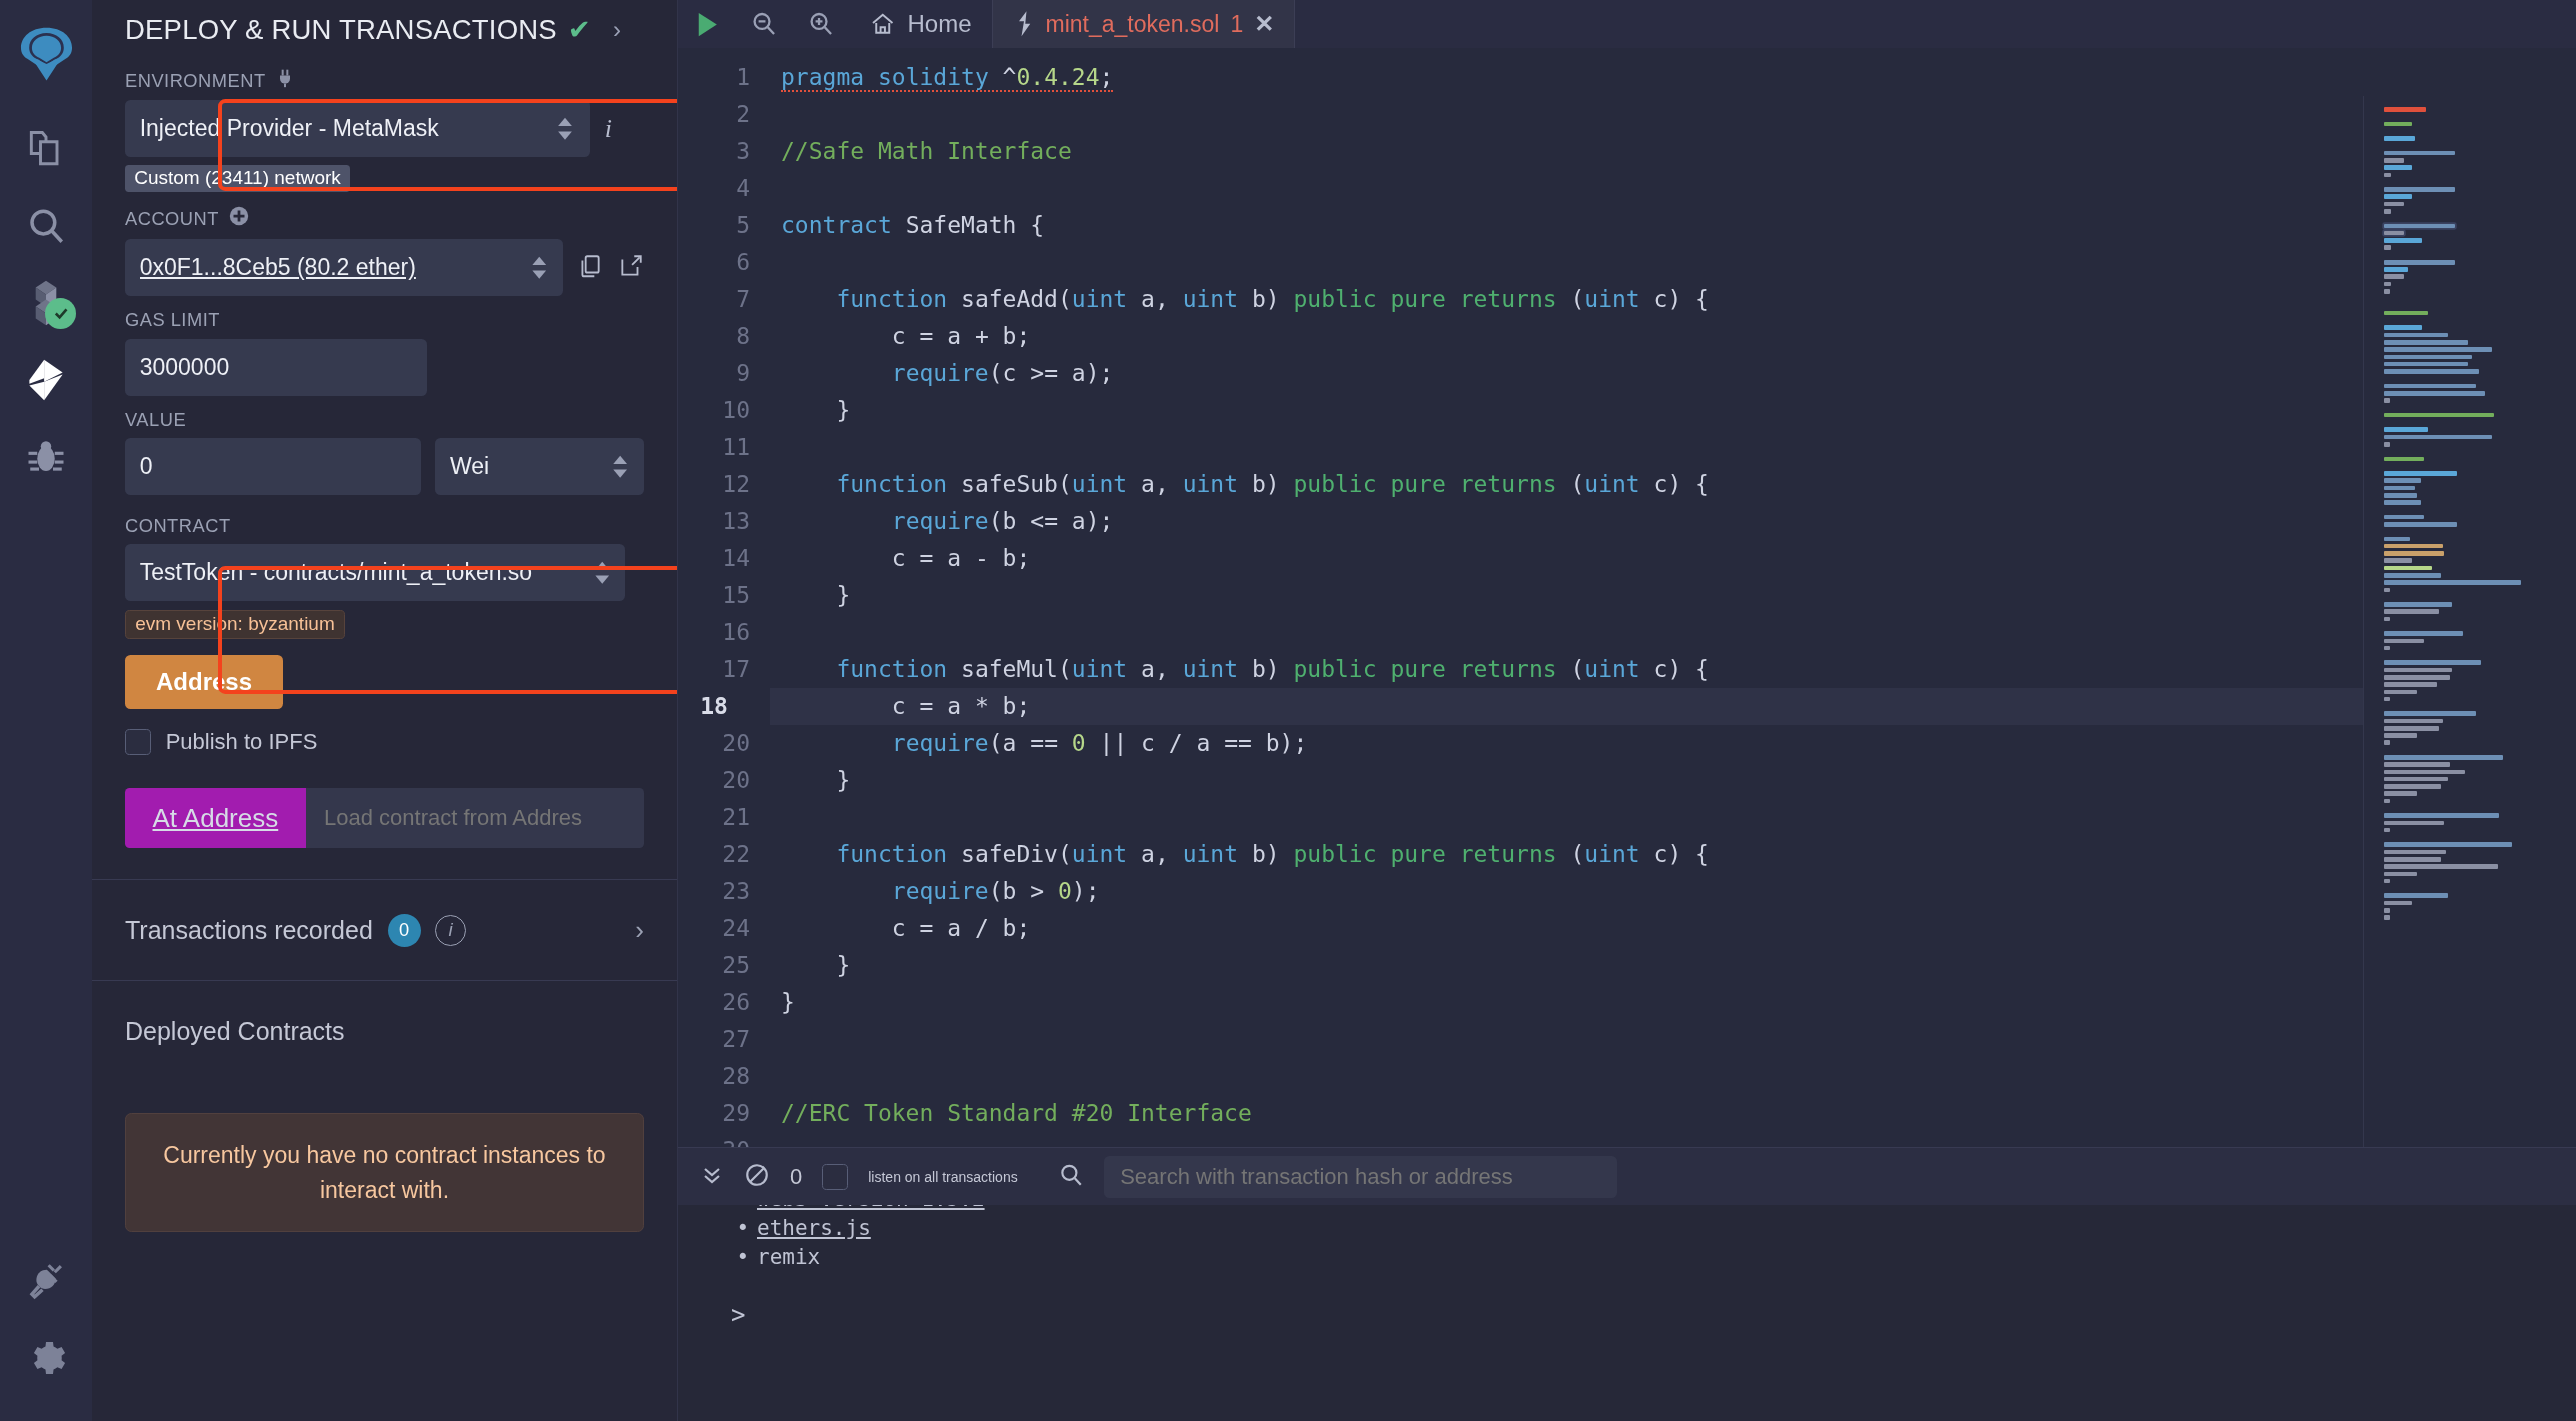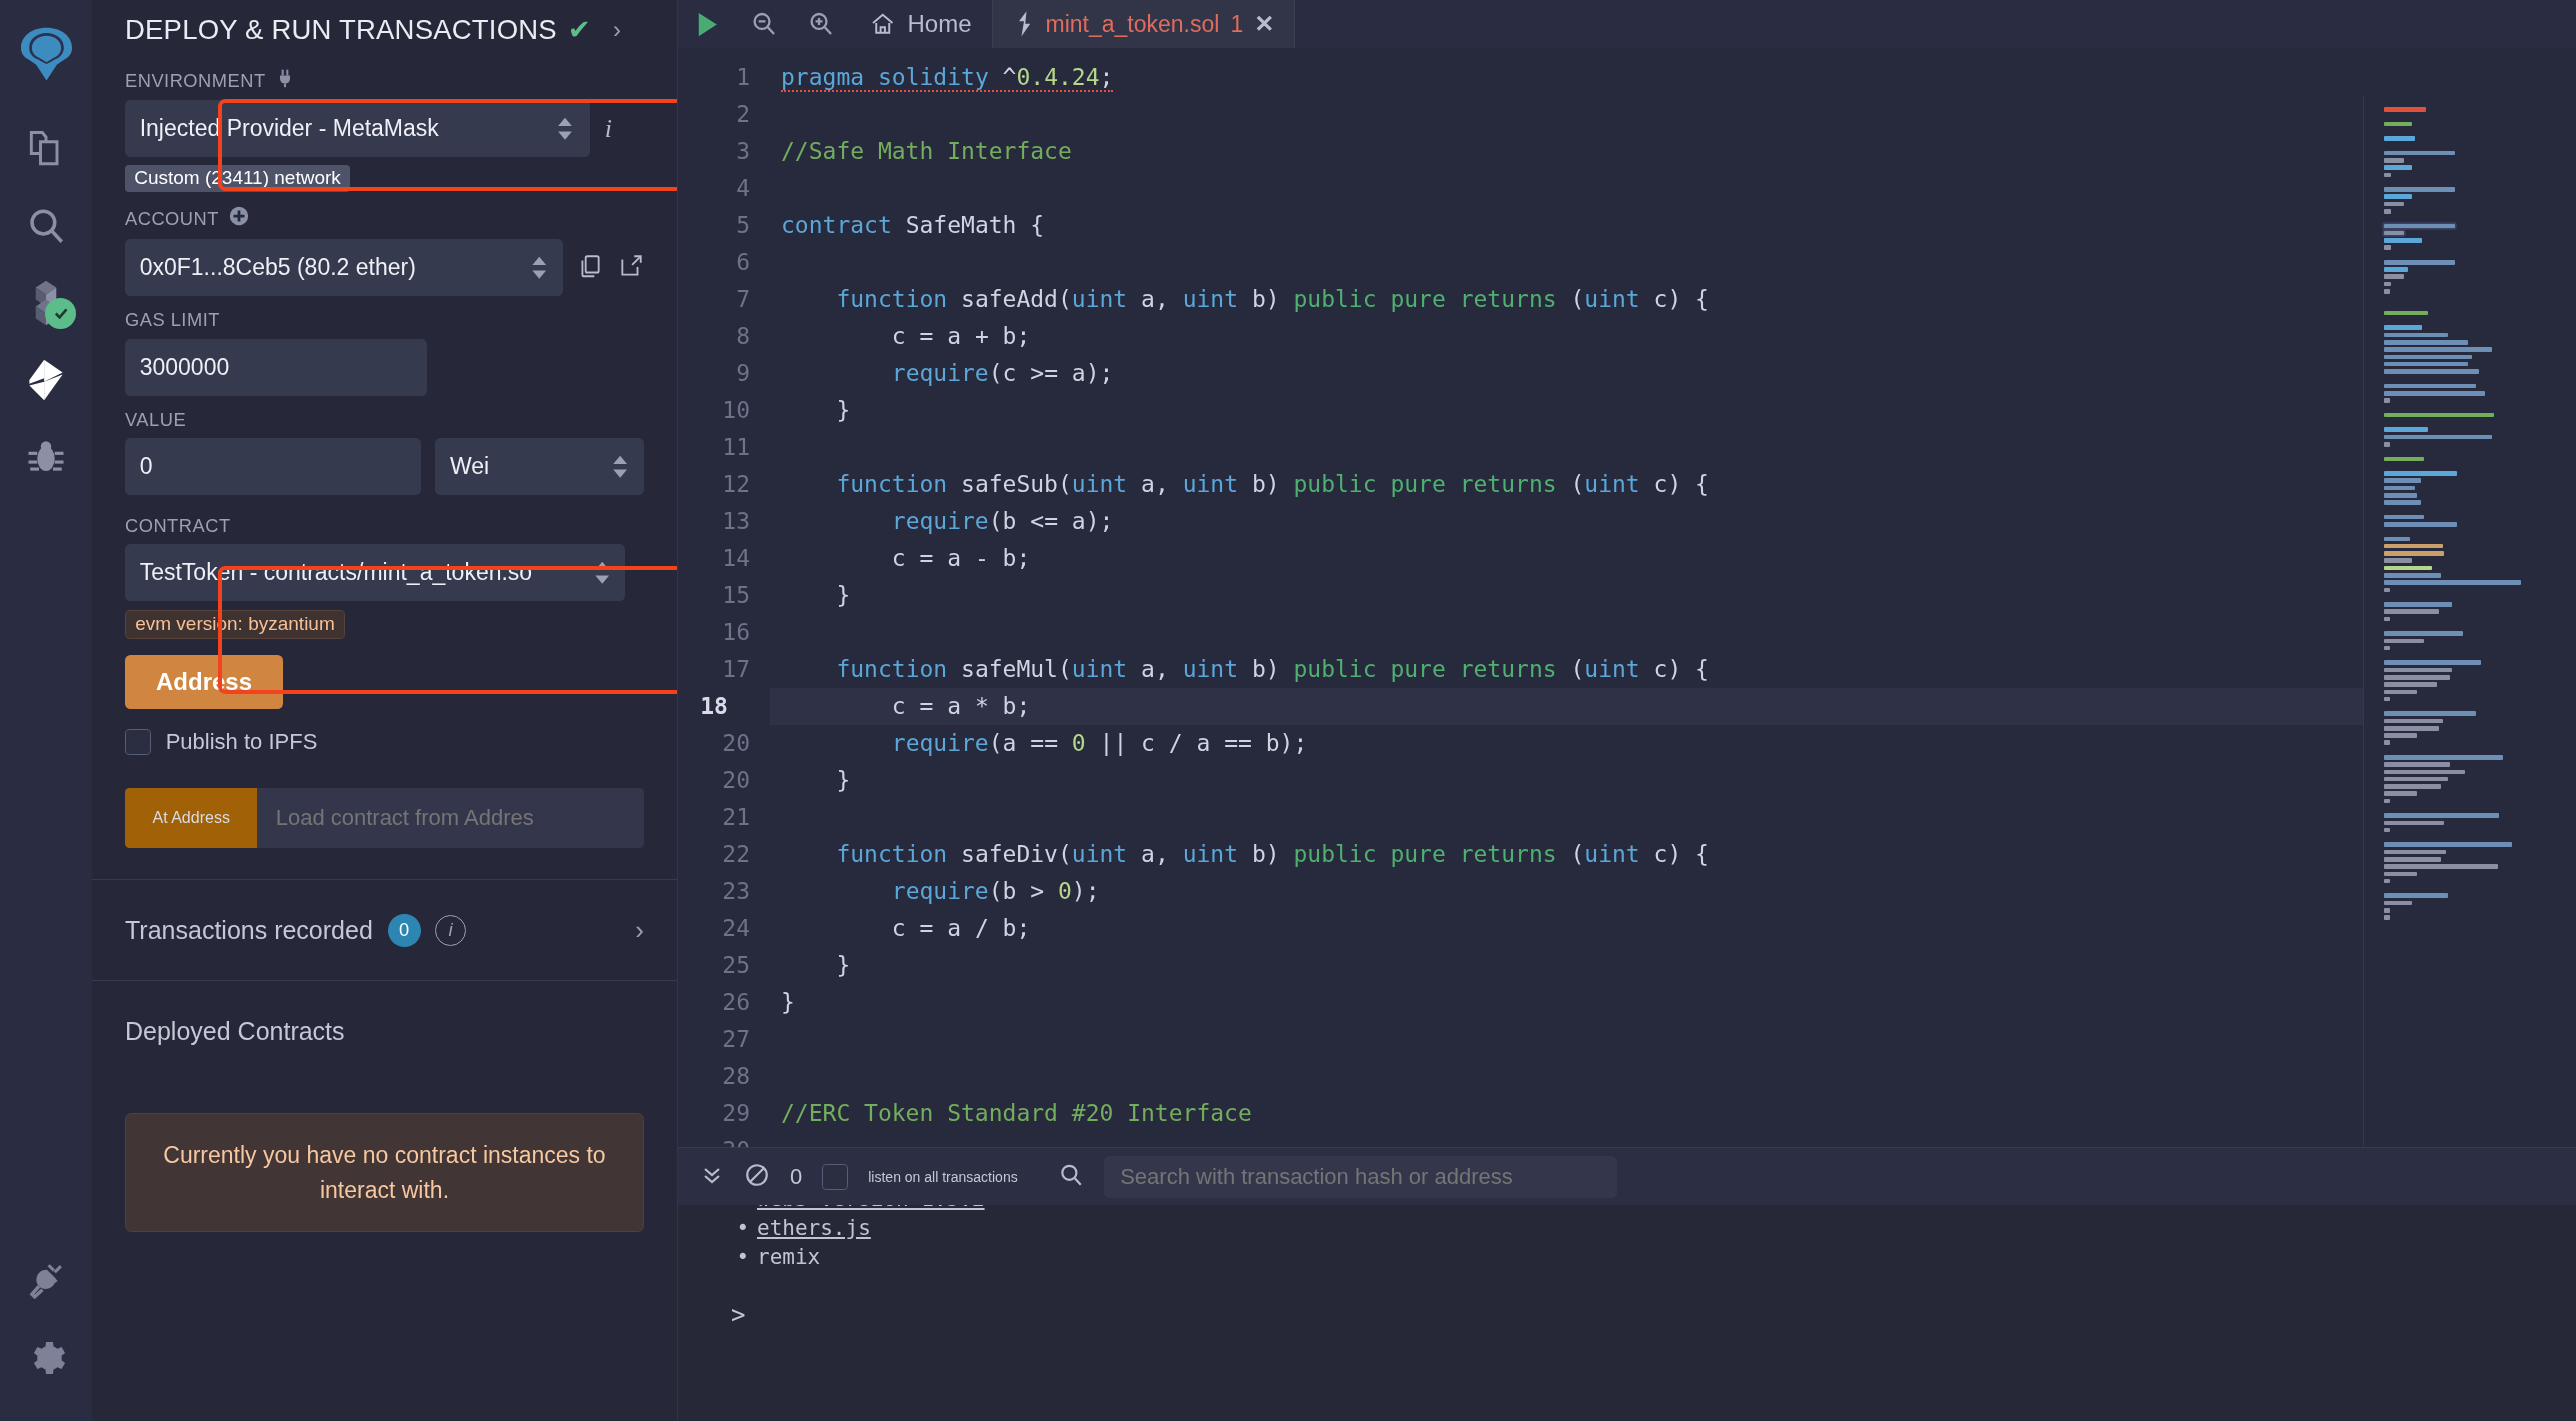--- a/index.html
+++ b/index.html
@@ -93,23 +93,24 @@
   }
   .cbrow{ display:flex; align-items:center; gap:14.7px; margin-top:20px;}
   .cbox{
     width:26px;height:26px;border:1.8px solid #585e77;border-radius:4.6px;
     background:#2b2d40;
   }
   .cbrow .lab{ font-size:22px; color:#c5c8d6; }
 
   .atrow{ display:flex; margin-top:33px; height:60px; }
   .btn-at{
-    background:#a16207; color:#d6dbe6; border:none;
-    font-size:16px; padding:0 27.5px; border-radius:4.6px 0 0 4.6px;
+    background:#a21caf; color:#d6dbe6; border:none;
+    font-size:26px; padding:0 27.5px; border-radius:4.6px 0 0 4.6px;
     font-family:"Liberation Sans", sans-serif;
+    text-decoration:underline;
   }
   .at-input{
     background:#34374c; border:none; color:#9ba1b4; font-size:22px;
     padding:0 18.3px; flex:1 1 auto; border-radius:0 4.6px 4.6px 0;
     font-family:"Liberation Sans", sans-serif;
   }
 
   .hr{ height:0.9px; background:#383a52; margin:31px 0 0; }
   .sect{
     height:101px; display:flex; align-items:center;
@@ -336,21 +337,21 @@
       <div class="flabel">
         <span>ACCOUNT</span>
         <span>
           <svg width="22" height="22" viewBox="0 0 24 24">
               <circle cx="12" cy="12" r="10" fill="#8b90a6"></circle>
               <path d="M12 6v12M6 12h12" stroke="#262738" stroke-width="3"></path>
             </svg>
         </span>
       </div>
       <div class="row">
-        <div class="ctl" style="width:511px;">
+        <div class="ctl" style="width:511px;text-decoration:underline;">
           <span class="txt">0x0F1...8Ceb5 (80.2 ether)</span>
           <span class="spin">
             <svg width="16.5" height="27.5" viewBox="0 0 12 20" fill="#9aa0b5">
                 <path d="M6 2 L11 8 L1 8 Z"></path>
                 <path d="M6 18 L1 12 L11 12 Z"></path>
               </svg>
           </span>
         </div>
         <span>
           <svg width="26" height="26" viewBox="0 0 24 24" fill="none" stroke="#b7bcce" stroke-width="1.7">

